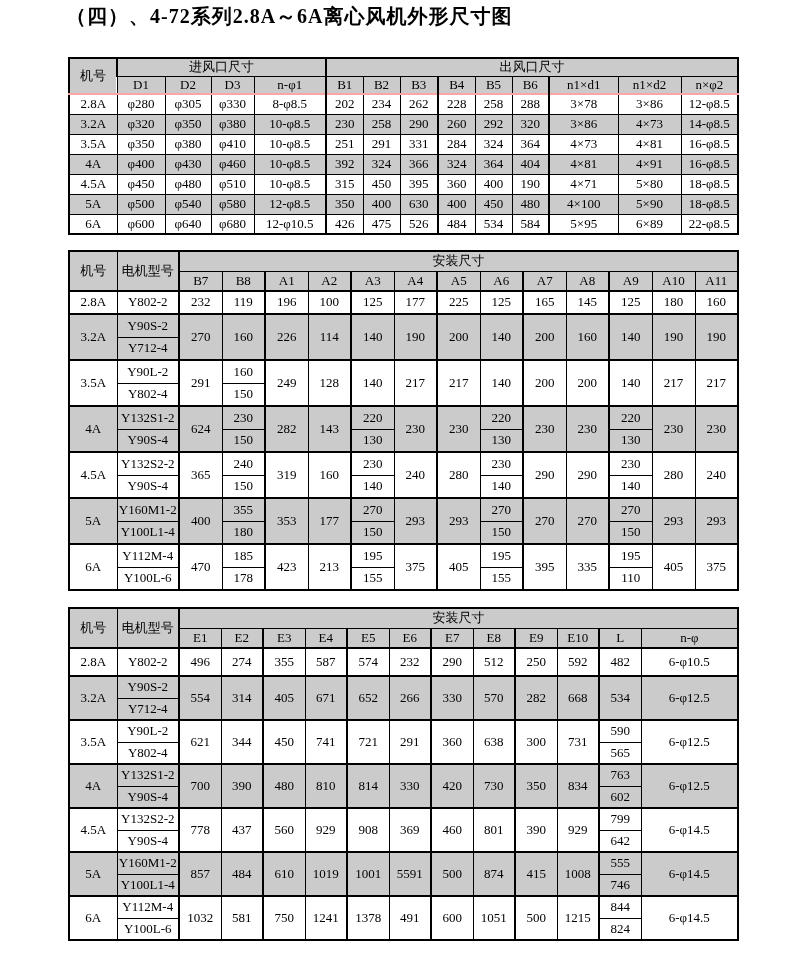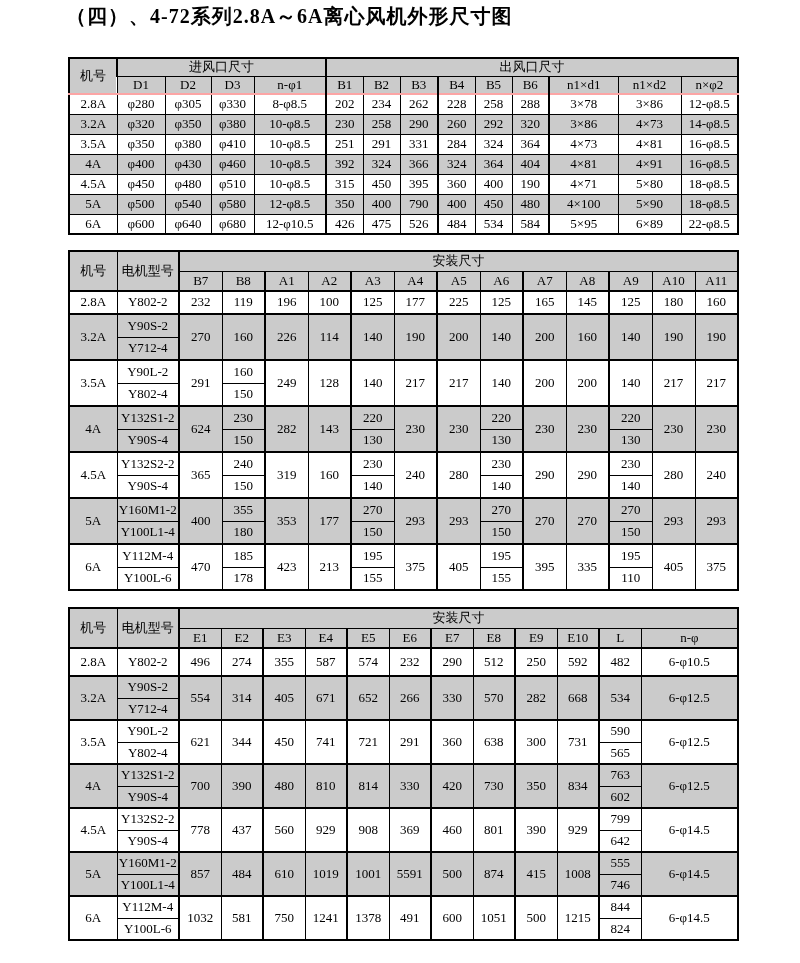--- a/index.html
+++ b/index.html
@@ -151,21 +151,21 @@
           <td>18-φ8.5</td>
         </tr>
         <tr class="shaded">
           <td class="machine">5A</td>
           <td>φ500</td>
           <td>φ540</td>
           <td>φ580</td>
           <td>12-φ8.5</td>
           <td class="thickL">350</td>
           <td>400</td>
-          <td>790</td>
+          <td>630</td>
           <td class="thickL">400</td>
           <td>450</td>
           <td>480</td>
           <td class="thickL">4×100</td>
           <td>5×90</td>
           <td>18-φ8.5</td>
         </tr>
         <tr>
           <td class="machine">6A</td>
           <td>φ600</td>

